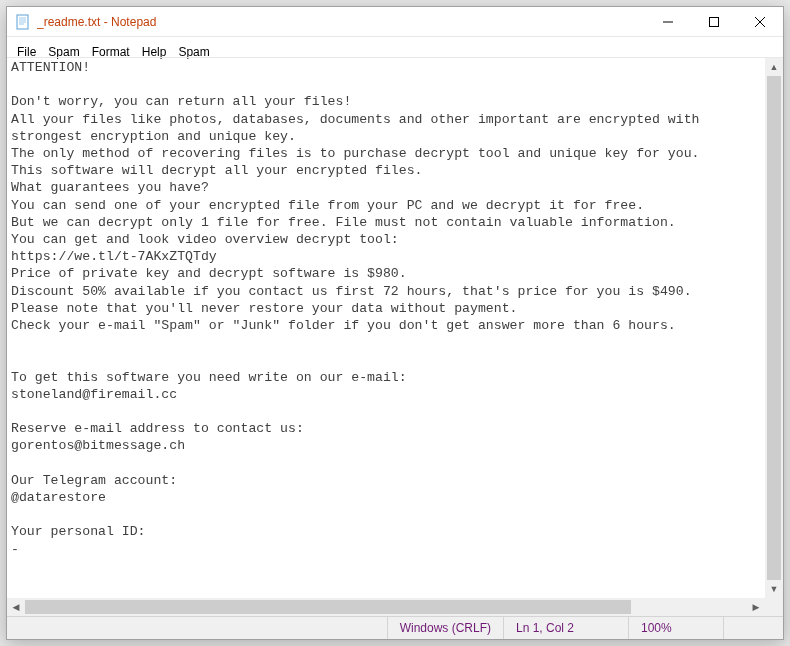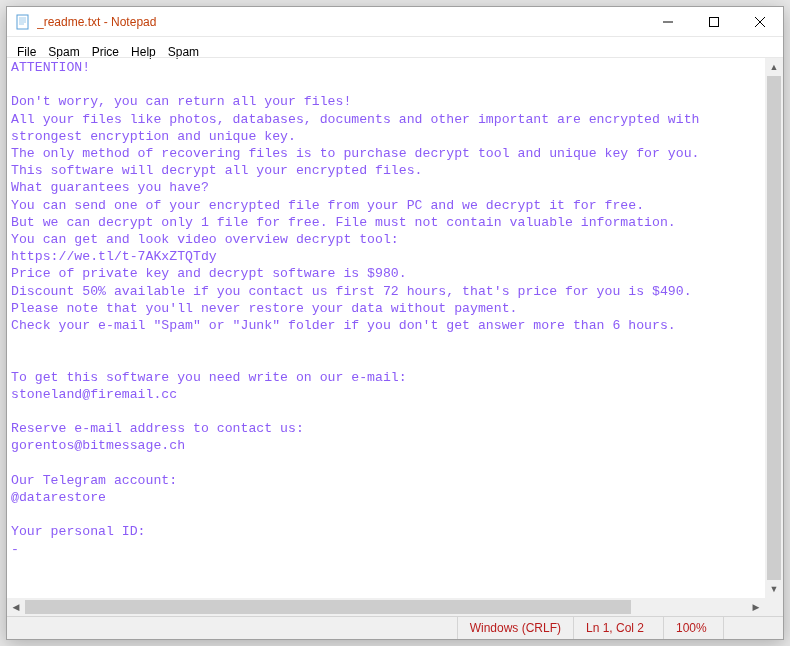--- a/index.html
+++ b/index.html
@@ -82,21 +82,21 @@
       position: absolute;
       left: 2px;
       right: 18px;
       top: 0;
       bottom: 18px;
       overflow: hidden;
       white-space: pre;
       font-family: Consolas, "Courier New", monospace;
       font-size: 13.2px;
       line-height: 17.2px;
-      color: #8b5cf6;
+      color: #404040;
       padding: 1px 2px;
     }
     .scrollbar-v {
       position: absolute;
       right: 0;
       top: 0;
       bottom: 18px;
       width: 18px;
       background: #f0f0f0;
       display: flex;
@@ -140,32 +140,32 @@
       left: 0; width: 84%;
       background: #cdcdcd;
     }
     .statusbar {
       height: 23px;
       background: #f0f0f0;
       border-top: 1px solid #d4d4d4;
       display: flex;
       align-items: flex-end;
       font-size: 12px;
-      color: #b91c1c;
+      color: #701a75;
     }
     .status-spacer { flex: 1; }
     .status-cell {
       padding: 0 12px;
       border-left: 1px solid #d4d4d4;
       height: 100%;
       display: flex;
       align-items: center;
       min-width: 90px;
     }
-    .status-cell.small { min-width: 60px; }
+    .status-cell.small { min-width: 60px; margin-left: 35px; }
     .watermark {
       position: absolute;
       left: 50%; top: 50%;
       transform: translate(-50%, -52%) rotate(-8deg);
       font-size: 110px;
       font-weight: 700;
       font-style: italic;
       color: rgba(0,0,0,0.045);
       pointer-events: none;
       white-space: nowrap;
@@ -206,21 +206,21 @@
             <line x1="0" y1="0" x2="10" y2="10" stroke="#000" stroke-width="1"></line>
             <line x1="10" y1="0" x2="0" y2="10" stroke="#000" stroke-width="1"></line>
           </svg>
       </div>
     </div>
   </div>
 
   <div class="menubar">
     <div class="menu-item">File</div>
     <div class="menu-item">Spam</div>
-    <div class="menu-item">Price</div>
+    <div class="menu-item">Format</div>
     <div class="menu-item">Help</div>
     <div class="menu-item">Spam</div>
   </div>
 
   <div class="editor-wrap">
     <div class="editor">ATTENTION!
 
 Don't worry, you can return all your files!
 All your files like photos, databases, documents and other important are encrypted with 
 strongest encryption and unique key.

